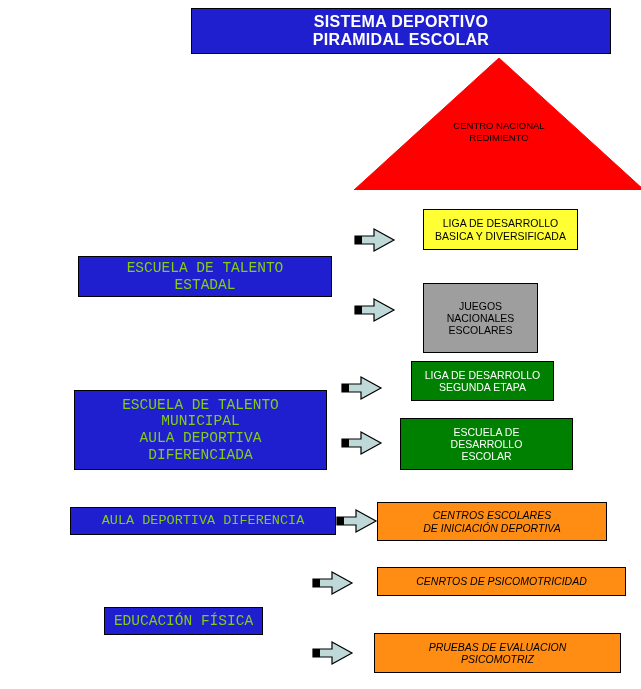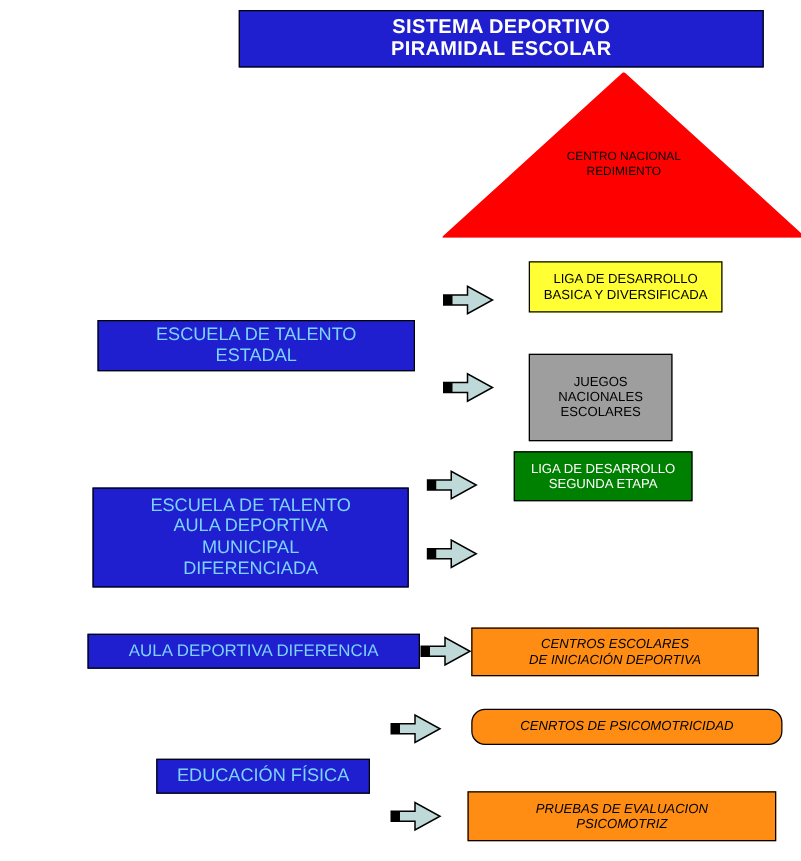--- a/index.html
+++ b/index.html
@@ -33,22 +33,23 @@
     border: 1px solid #000000;
     color: #ffffff;
     font-weight: bold;
     font-size: 16px;
     letter-spacing: 0.3px;
   }
   
   .blue-box {
     background: #1F1FCF;
     border: 1px solid #000000;
-    color: #7dd3fc;
+    color: #84cc16;
     font-size: 14.5px;
+    font-family: Liberation Mono, monospace;
   }
   .blue-box.small {
     font-size: 13.5px;
   }
   
   .yellow-box {
     background: #FFFF33;
     border: 1px solid #000000;
     color: #000000;
     font-size: 10.5px;
@@ -164,26 +165,33 @@
   </div>
 
   <svg class="arrow" style="left:305px; top:375px;" viewBox="0 0 42 26">
     <polygon points="1,9 20,9 20,2 40,13 20,24 20,17 1,17" fill="#BFD8D8" stroke="#000000" stroke-width="1.2"></polygon>
     <rect x="1" y="9" width="7" height="8" fill="#000000"></rect>
   </svg>
 
   <div class="box blue-box" style="left:38px; top:390px; width:253px; height:80px;">
     <div>
       <span class="line-text">ESCUELA DE TALENTO</span>
+      <span class="line-text">MUNICIPAL</span>
       <span class="line-text">AULA DEPORTIVA</span>
-      <span class="line-text">MUNICIPAL</span>
       <span class="line-text">DIFERENCIADA</span>
     </div>
   </div>
 
+  <div class="box green-box" style="left:364px; top:418px; width:173px; height:52px;">
+    <div>
+      <span class="line-text">ESCUELA DE</span>
+      <span class="line-text">DESARROLLO</span>
+      <span class="line-text">ESCOLAR</span>
+    </div>
+  </div>
 
   <svg class="arrow" style="left:305px; top:430px;" viewBox="0 0 42 26">
     <polygon points="1,9 20,9 20,2 40,13 20,24 20,17 1,17" fill="#BFD8D8" stroke="#000000" stroke-width="1.2"></polygon>
     <rect x="1" y="9" width="7" height="8" fill="#000000"></rect>
   </svg>
 
   <div class="box blue-box small" style="left:34px; top:507px; width:266px; height:28px;align-items:center;">
     <div>
       <span class="line-text">AULA DEPORTIVA DIFERENCIA</span>
     </div>
@@ -194,32 +202,32 @@
       <span class="line-text">CENTROS ESCOLARES</span>
       <span class="line-text">DE INICIACIÓN DEPORTIVA</span>
     </div>
   </div>
 
   <svg class="arrow" style="left:300px; top:508px;" viewBox="0 0 42 26">
     <polygon points="1,9 20,9 20,2 40,13 20,24 20,17 1,17" fill="#BFD8D8" stroke="#000000" stroke-width="1.2"></polygon>
     <rect x="1" y="9" width="7" height="8" fill="#000000"></rect>
   </svg>
 
-  <div class="box orange-box" style="left:341px; top:567px; width:249px; height:29px;border-radius:11px;">
+  <div class="box orange-box" style="left:341px; top:567px; width:249px; height:29px;">
     <div>
       <span class="line-text">CENRTOS DE PSICOMOTRICIDAD</span>
     </div>
   </div>
 
   <svg class="arrow" style="left:276px; top:570px;" viewBox="0 0 42 26">
     <polygon points="1,9 20,9 20,2 40,13 20,24 20,17 1,17" fill="#BFD8D8" stroke="#000000" stroke-width="1.2"></polygon>
     <rect x="1" y="9" width="7" height="8" fill="#000000"></rect>
   </svg>
 
-  <div class="box blue-box" style="left:89px; top:607px; width:171px; height:28px;">
+  <div class="box blue-box" style="left:68px; top:607px; width:159px; height:28px;">
     <div>
       <span class="line-text">EDUCACIÓN FÍSICA</span>
     </div>
   </div>
 
   <div class="box orange-box" style="left:338px; top:633px; width:247px; height:40px;">
     <div>
       <span class="line-text">PRUEBAS DE EVALUACION</span>
       <span class="line-text">PSICOMOTRIZ</span>
     </div>

